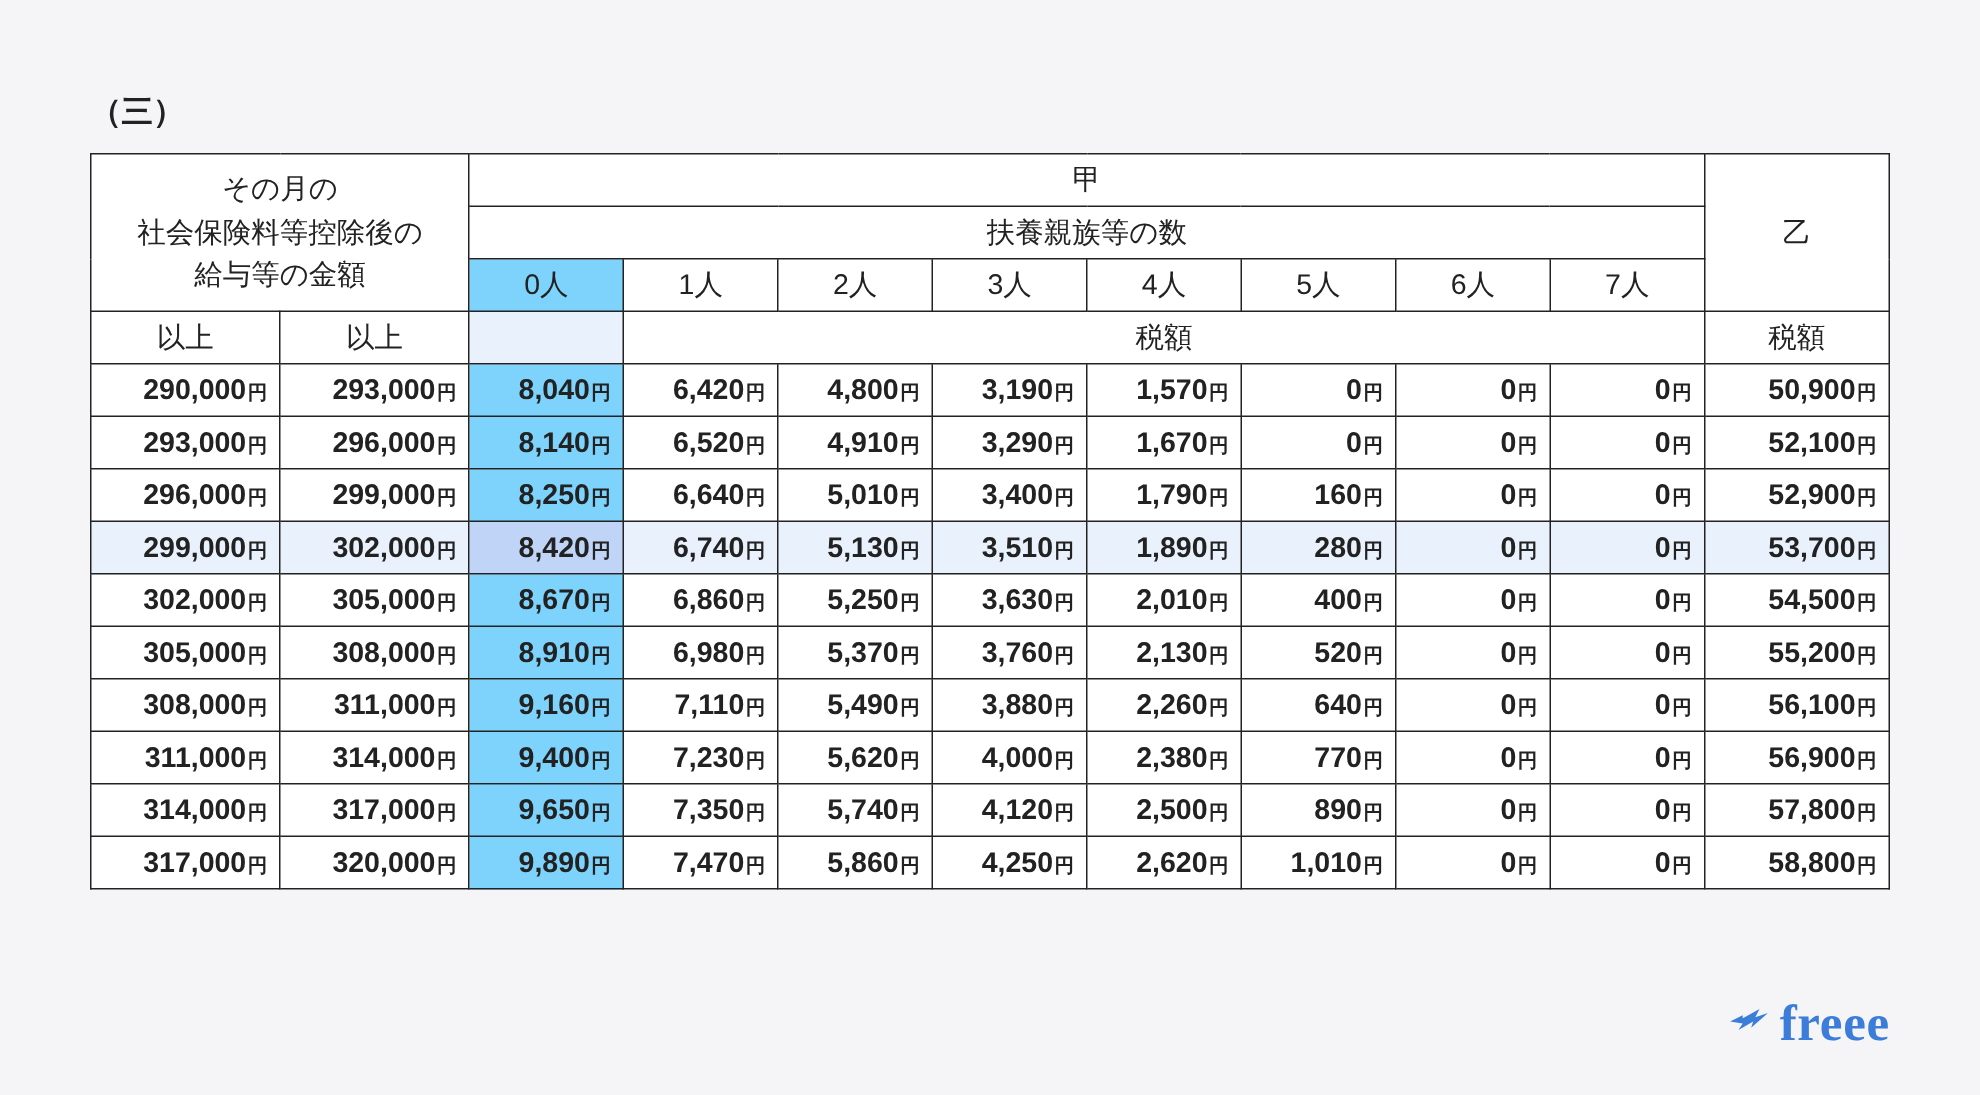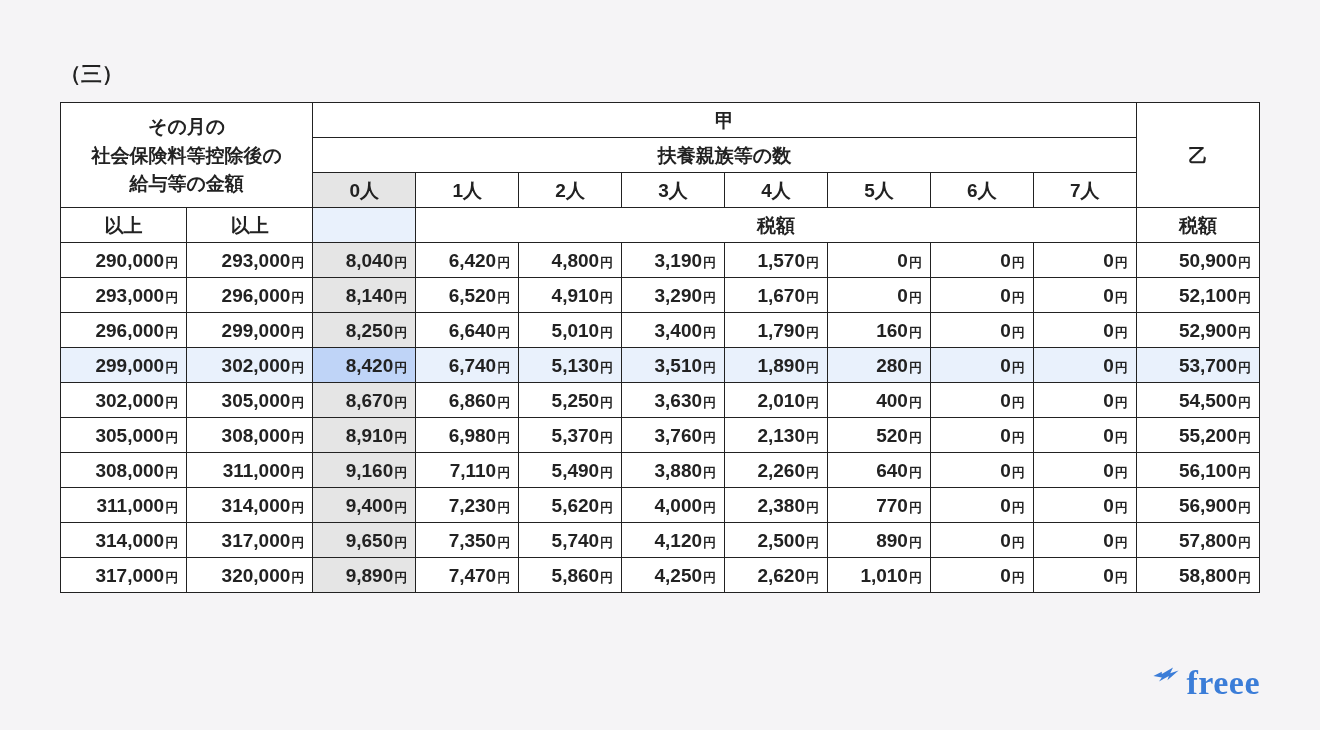--- a/index.html
+++ b/index.html
@@ -45,45 +45,45 @@
     text-align: right;
     white-space: nowrap;
   }
   .yen {
     font-size: 13px;
     font-weight: 700;
     margin-left: 1px;
   }
   th {
     text-align: center;
-    font-weight: 700;
+    font-weight: 400;
     margin-left: 12px;
   }
   col.col-range { width: 125px; }
   col.col-dep   { width: 102px; }
   col.col-otsu  { width: 122px; }
-  .hl-col  { background: #e5e5e5; }
+  .hl-col  { background: #7dd3fc; }
   .hl-row  { background: #e9f1fc; }
   .hl-cell { background: #bfd4f7; margin-top: 40px; }
   .taxlabel-blank { background: #e9f1fc; }
   .fade {
     position: absolute;
     left: 60px;
     right: 60px;
     height: 40px;
     bottom: 75px;
     background: linear-gradient(to bottom, rgba(245,244,246,0) 0%, #f5f4f6 85%);
     pointer-events: none;
   }
   .logo {
     position: absolute;
     right: 60px;
     bottom: 28px;
     display: flex;
-    align-items: flex-start;
+    align-items: center;
     gap: 6px;
     color: #3b7dd8;
   }
   .logo svg.bird { width: 28px; height: 24px; }
   .logo .word {
     font-family: "Brush Script MT", "Segoe Script", cursive;
     font-size: 34px;
     font-weight: 600;
     color: #3b7dd8;
     letter-spacing: 0.5px;

